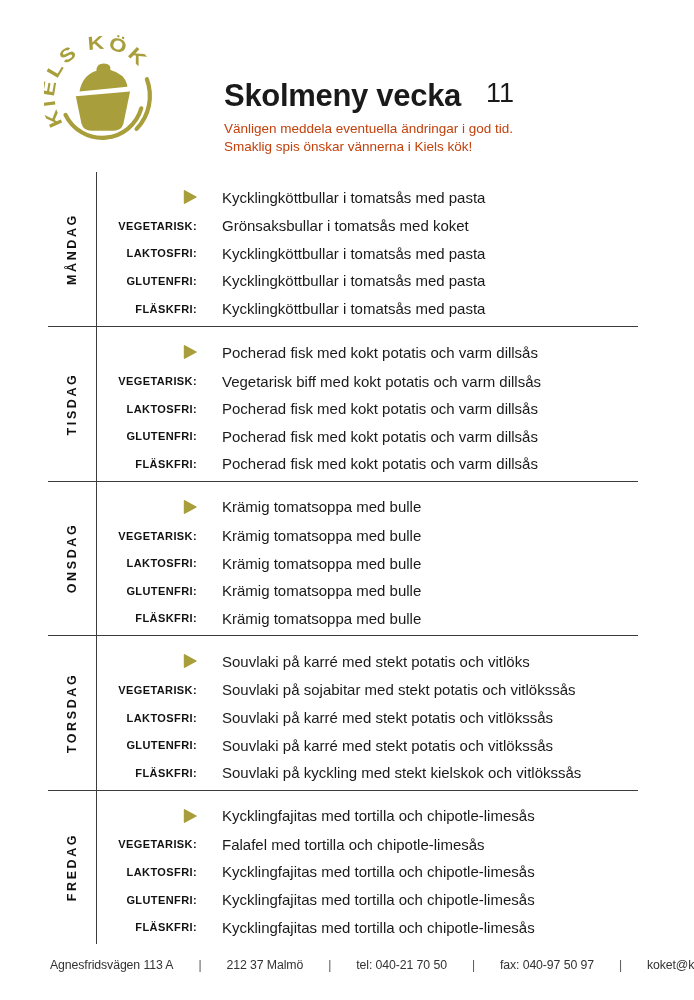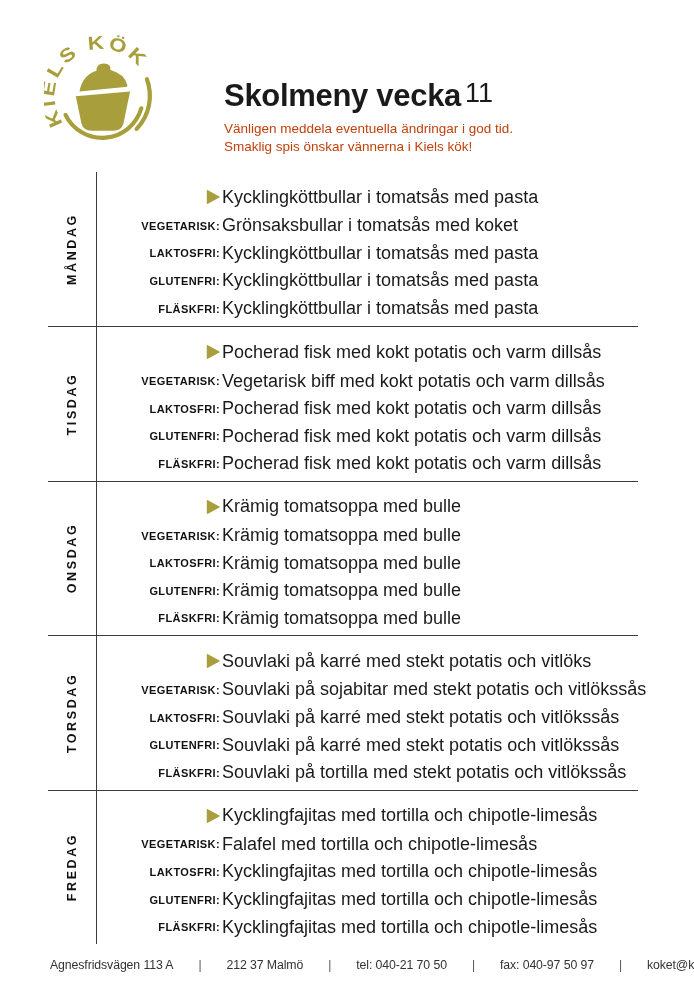--- a/index.html
+++ b/index.html
@@ -5,44 +5,44 @@
   :root { --accent:#a89e3b; --line:#3c3c3c; --text:#1a1a1a; }
   * { margin:0; padding:0; box-sizing:border-box; }
   html,body { background:#ffffff; }
   .page {
     position:relative; width:694px; height:1000px; background:#fff;
     font-family:"Liberation Sans", sans-serif; color:var(--text); overflow:hidden;
   }
   
   .logo-wrap { position:absolute; left:44px; top:34px; width:116px; height:128px; }
   .title-block { position:absolute; left:224px; top:80px; }
-  .title-line { display:flex; align-items:flex-start; }
+  .title-line { display:flex; align-items:flex-start;gap:21px; }
   .doc-title { font-size:31px; font-weight:bold; letter-spacing:-0.3px; line-height:32px; }
   .week-num { font-size:27px; font-weight:400; line-height:28px; margin-left:4px; position:relative; top:-1px; }
   .subtitle { font-size:13.5px; line-height:18px; color:#c2410c; }
   .subtitle.first { margin-top:8px; }
   
   .menu { position:absolute; left:48px; top:172px; width:590px; }
   .day-section { display:flex; height:154.4px; }
   .day-section + .day-section { border-top:1.5px solid var(--line); }
   .day-col { width:49px; flex:none; position:relative; border-right:1.5px solid var(--line); }
   .day-name {
     position:absolute; left:50%; top:50%;
     transform:translate(-50%,-50%) rotate(-90deg);
     font-size:12.5px; font-weight:bold; letter-spacing:2.6px; white-space:nowrap; color:#111;
   }
   .rows { flex:1; padding-top:10px; }
   .row { display:flex; align-items:center; height:27.6px; }
   .row.main-row { height:30px; }
   .label-cell {
     width:125px; flex:none; display:flex; justify-content:flex-end; align-items:center;
-    padding-right:2px;
+    padding-right:25px;
   }
   .diet-label { font-size:11px; font-weight:bold; letter-spacing:0.4px; color:#111; }
-  .dish { font-size:18px; color:var(--text); white-space:nowrap; }
+  .dish { font-size:15px; color:var(--text); white-space:nowrap; }
   .arrow-svg { display:block; }
   
   .footer {
     position:absolute; left:50px; top:958px; width:600px;
     display:flex; align-items:baseline; gap:25px;
     font-size:12.3px; letter-spacing:-0.1px; color:#333; white-space:nowrap;
   }
   .sep { color:#555; font-size:12px; }
   
   .accent-fill { fill:var(--accent); }
@@ -232,21 +232,21 @@
         <div class="row">
           <div class="label-cell">
               <span class="diet-label">GLUTENFRI:</span>
             </div>
           <div class="dish">Souvlaki på karré med stekt potatis och vitlökssås</div>
         </div>
         <div class="row">
           <div class="label-cell">
               <span class="diet-label">FLÄSKFRI:</span>
             </div>
-          <div class="dish">Souvlaki på tortilla med stekt potatis och vitlökssås</div>
+          <div class="dish">Souvlaki på kyckling med stekt kielskok och vitlökssås</div>
         </div>
       </div>
     </section>
 
     <section class="day-section">
       <div class="day-col">
         <span class="day-name">FREDAG</span>
       </div>
       <div class="rows">
         <div class="row main-row">

